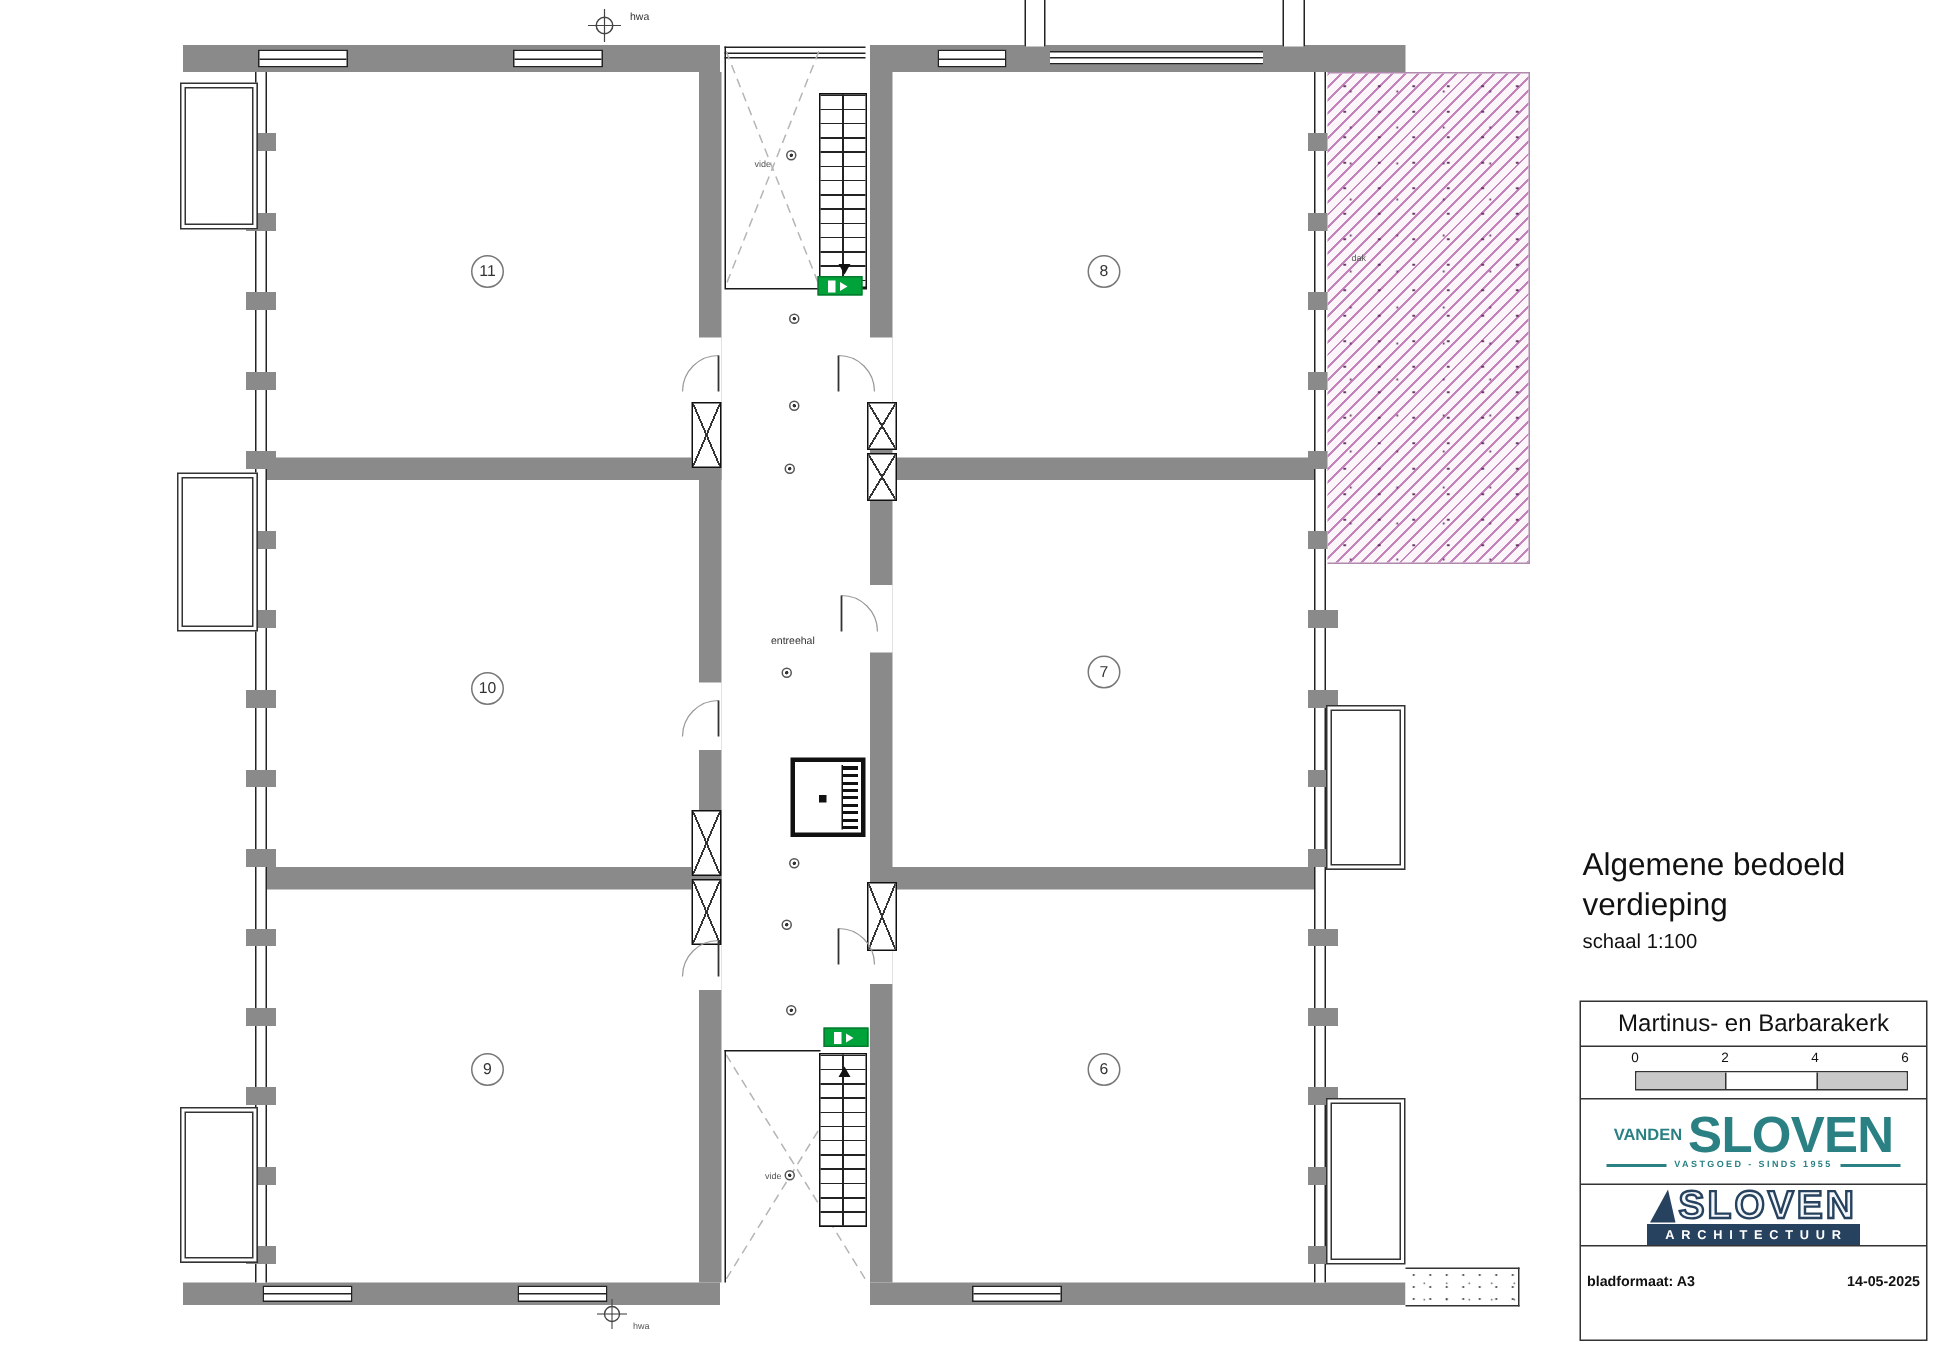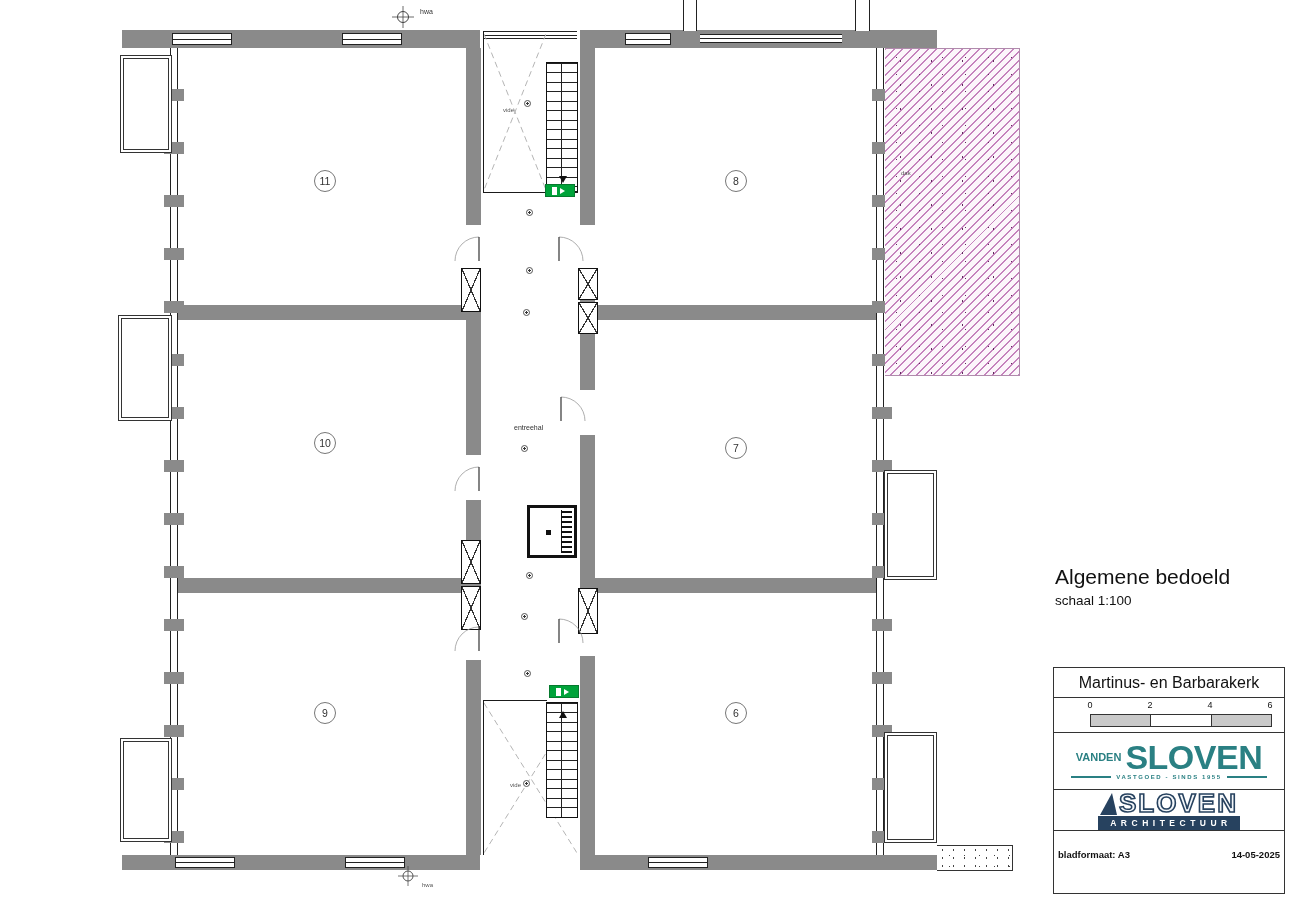--- a/index.html
+++ b/index.html
@@ -206,21 +206,21 @@
     <svg class="abs" style="left:454px;top:626px;" width="26" height="26" viewBox="0 0 26 26">
       <path d="M1 25 A24 24 0 0 1 25 1" fill="none" stroke="#999" stroke-width="0.8"></path>
         <line x1="25" y1="25" x2="25" y2="1" stroke="#333" stroke-width="1.2"></line>
     </svg>
     <svg class="abs" style="left:558px;top:618px;transform:scaleX(-1);" width="26" height="26" viewBox="0 0 26 26">
       <path d="M1 25 A24 24 0 0 1 25 1" fill="none" stroke="#999" stroke-width="0.8"></path>
         <line x1="25" y1="25" x2="25" y2="1" stroke="#333" stroke-width="1.2"></line>
     </svg>
 
     <div class="abs room-circle" style="left:314px;top:170px;">11</div>
-    <div class="abs room-circle" style="left:314px;top:432px;">10</div>
+    <div class="abs room-circle" style="left:314px;top:448px;">10</div>
     <div class="abs room-circle" style="left:314px;top:702px;">9</div>
     <div class="abs room-circle" style="left:725px;top:170px;">8</div>
     <div class="abs room-circle" style="left:725px;top:437px;">7</div>
     <div class="abs room-circle" style="left:725px;top:702px;">6</div>
 
     <svg class="abs" style="left:392px;top:6px;" width="22" height="22" viewBox="0 0 22 22">
       <line x1="11" y1="0" x2="11" y2="22" stroke="#444" stroke-width="0.8"></line>
         <line x1="0" y1="11" x2="22" y2="11" stroke="#444" stroke-width="0.8"></line>
       <circle cx="11" cy="11" r="5.5" fill="none" stroke="#444" stroke-width="1"></circle>
     </svg>
@@ -229,20 +229,21 @@
       <line x1="11" y1="0" x2="11" y2="22" stroke="#444" stroke-width="0.8"></line>
         <line x1="0" y1="11" x2="22" y2="11" stroke="#444" stroke-width="0.8"></line>
       <circle cx="11" cy="11" r="5.5" fill="none" stroke="#444" stroke-width="1"></circle>
     </svg>
     <div class="abs lbl-xs" style="left:422px;top:882px;">hwa</div>
   </div>
 
   <div class="abs" style="left:1055px;top:563px;width:235px;">
     <div class="big-title">
       <div>Algemene bedoeld</div>
+      <div>verdieping</div>
     </div>
     <div class="scale-note">schaal 1:100</div>
   </div>
 
   <div class="abs tblock" style="left:1053px;top:667px;width:232px;height:227px;">
     <div class="trow t-project">Martinus- en Barbarakerk</div>
     <div class="trow t-scale">
       <span class="num" style="left:36px;">0</span>
       <span class="num" style="left:96px;">2</span>
       <span class="num" style="left:156px;">4</span>

